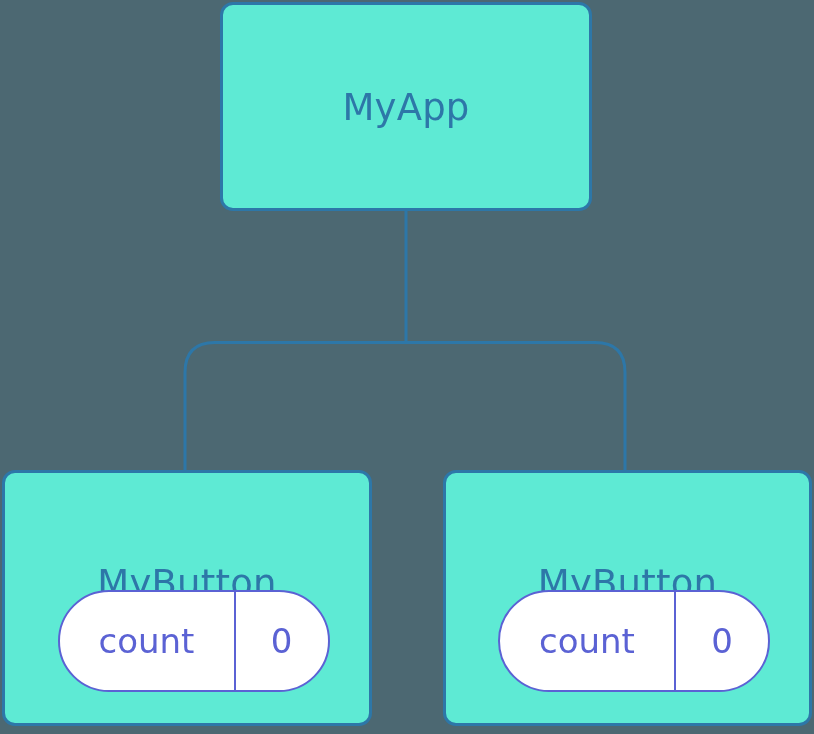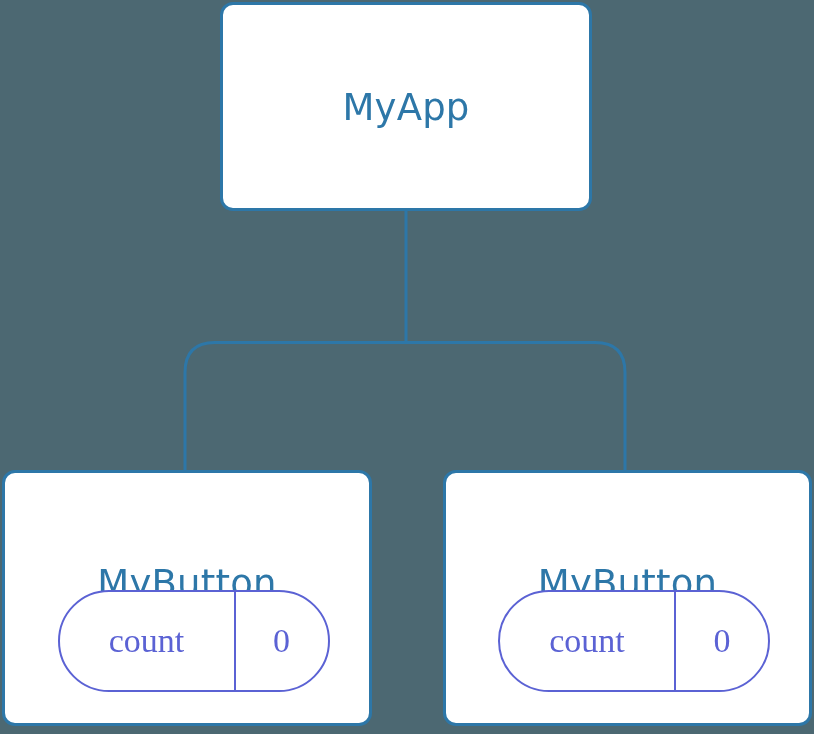--- a/index.html
+++ b/index.html
@@ -22,21 +22,21 @@
     left: 0;
     top: 0;
     width: 814px;
     height: 734px;
     z-index: 1;
   }
 
   
   .node {
     position: absolute;
-    background: #ffffff;
+    background: #5eead4;
     border: 3px solid #2d77a8;
     border-radius: 13px;
     box-sizing: border-box;
     z-index: 2;
   }
 
   .node-root {
     left: 220px;
     top: 2px;
     width: 372px;
@@ -83,21 +83,20 @@
   }
 
   
   .pill-wrap {
     position: absolute;
     left: 13px;
     right: 0;
     top: 117px;
     display: flex;
     justify-content: center;
-    font-family: Liberation Serif, serif;
   }
 
   .pill {
     display: flex;
     align-items: stretch;
     height: 102px;
     border: 2px solid #5b62d4;
     border-radius: 51px;
     background: #ffffff;
     box-sizing: border-box;

